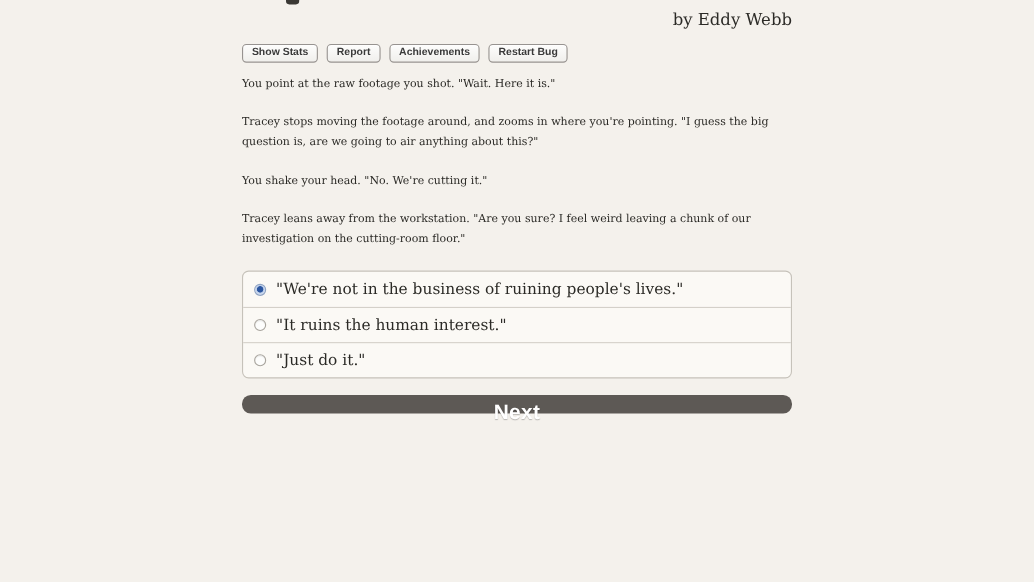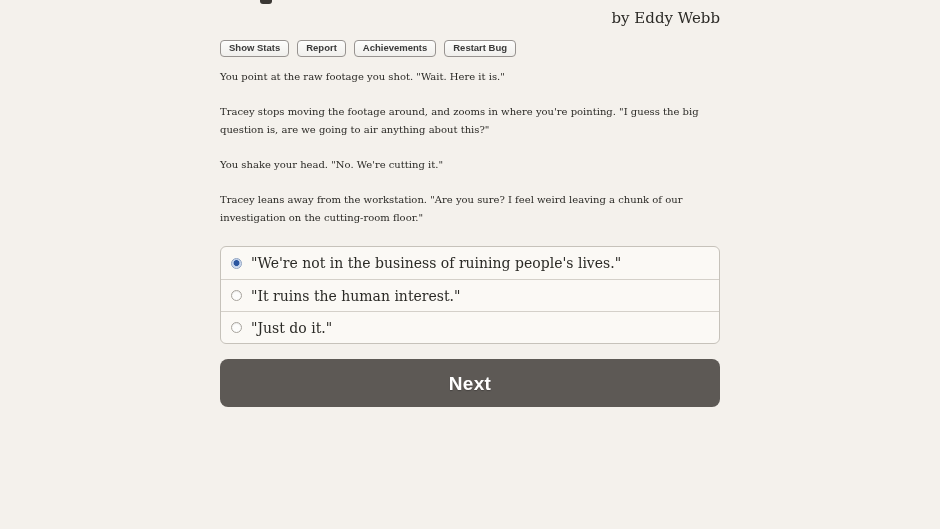--- a/index.html
+++ b/index.html
@@ -67,21 +67,21 @@
     flex:0 0 auto;position:relative;
     box-shadow:0 1px 1px rgba(0,0,0,0.08) inset;
   }
   .radio.checked{
     border:1px solid #8fa3c2;
     background:radial-gradient(circle at 50% 45%, var(--radio-blue) 0 2.6px, #b9cbe8 3.2px, #e9f0fa 5.5px);
     box-shadow:none;
   }
   .choice-label{font-size:14px;line-height:18px;}
   .next-btn{
-    display:block;width:500px;height:48px;margin-top:15px;
+    display:block;width:500px;height:17px;margin-top:15px;
     background:var(--next-bg);color:var(--next-text);
     border:none;border-radius:8px;
     font-family:"Liberation Sans",sans-serif;
     font-size:19px;font-weight:bold;letter-spacing:0.3px;
     text-align:center;line-height:31px;cursor:pointer;
     text-shadow:0 1px 1px rgba(0,0,0,0.25);
   }
 </style>
 </head>
 <body>

